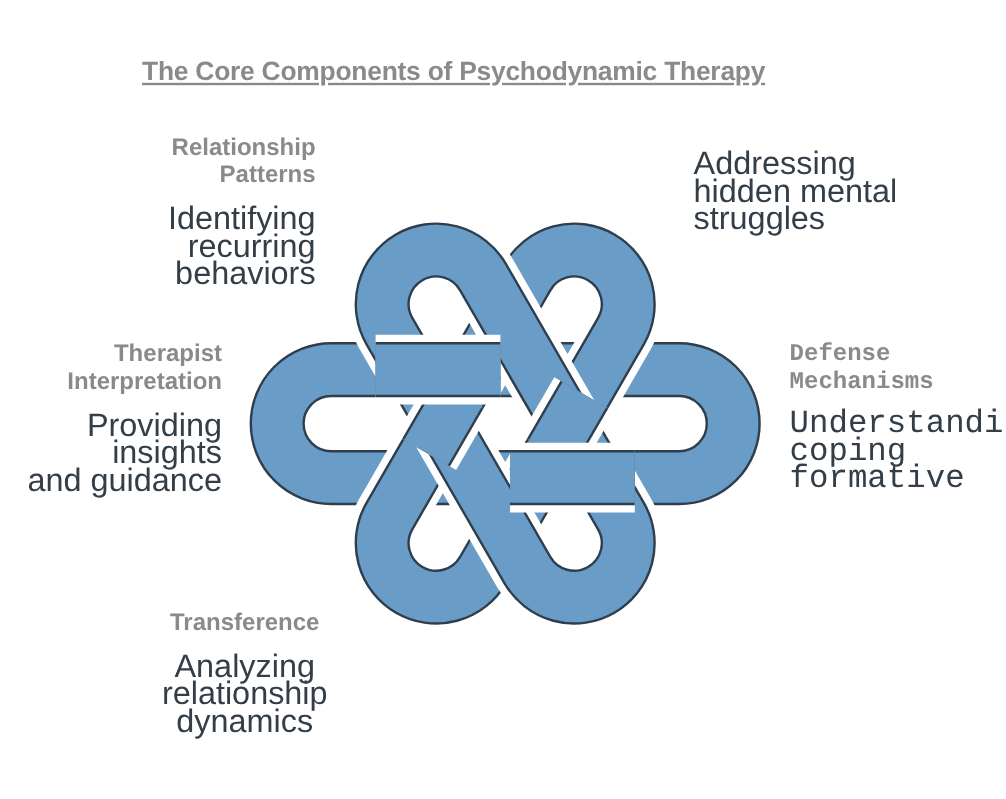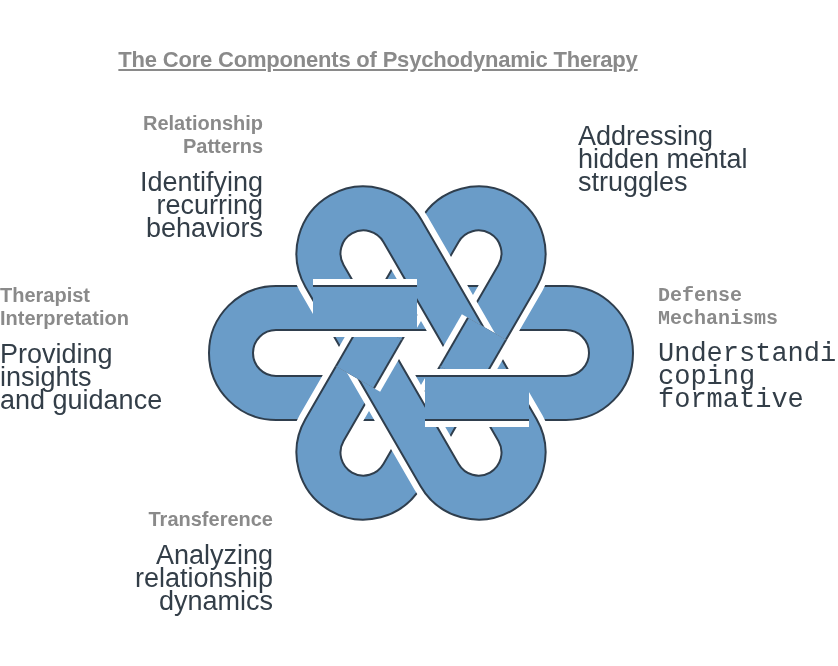--- a/index.html
+++ b/index.html
@@ -38,23 +38,23 @@
     white-space:pre-line;
   }
   .component .b{
     font-size:27px;line-height:23px;
     color:var(--body-color);
     white-space:pre-line;
     margin-top:13px;
   }
   .c-tl{top:112px;right:575px;text-align:right;}
   .c-tr{top:112px;left:578px;text-align:left;}
-  .c-ml{top:284px;right:653px;text-align:left;}
+  .c-ml{top:284px;right:653px;text-align:right;}
   .c-mr{top:284px;left:658px;text-align:left;font-family:Liberation Mono, monospace;}
-  .c-bl{top:508px;right:565px;text-align:right;}
+  .c-bl{top:508px;right:565px;text-align:center;}
   .c-br{top:508px;left:578px;text-align:left;}
 </style>
 </head>
 <body>
 
 <div class="canvas">
 
   <div class="page-title">The Core Components of Psychodynamic Therapy</div>
 
   <svg class="knot-svg" viewBox="-220 -220 440 440" aria-hidden="true">

